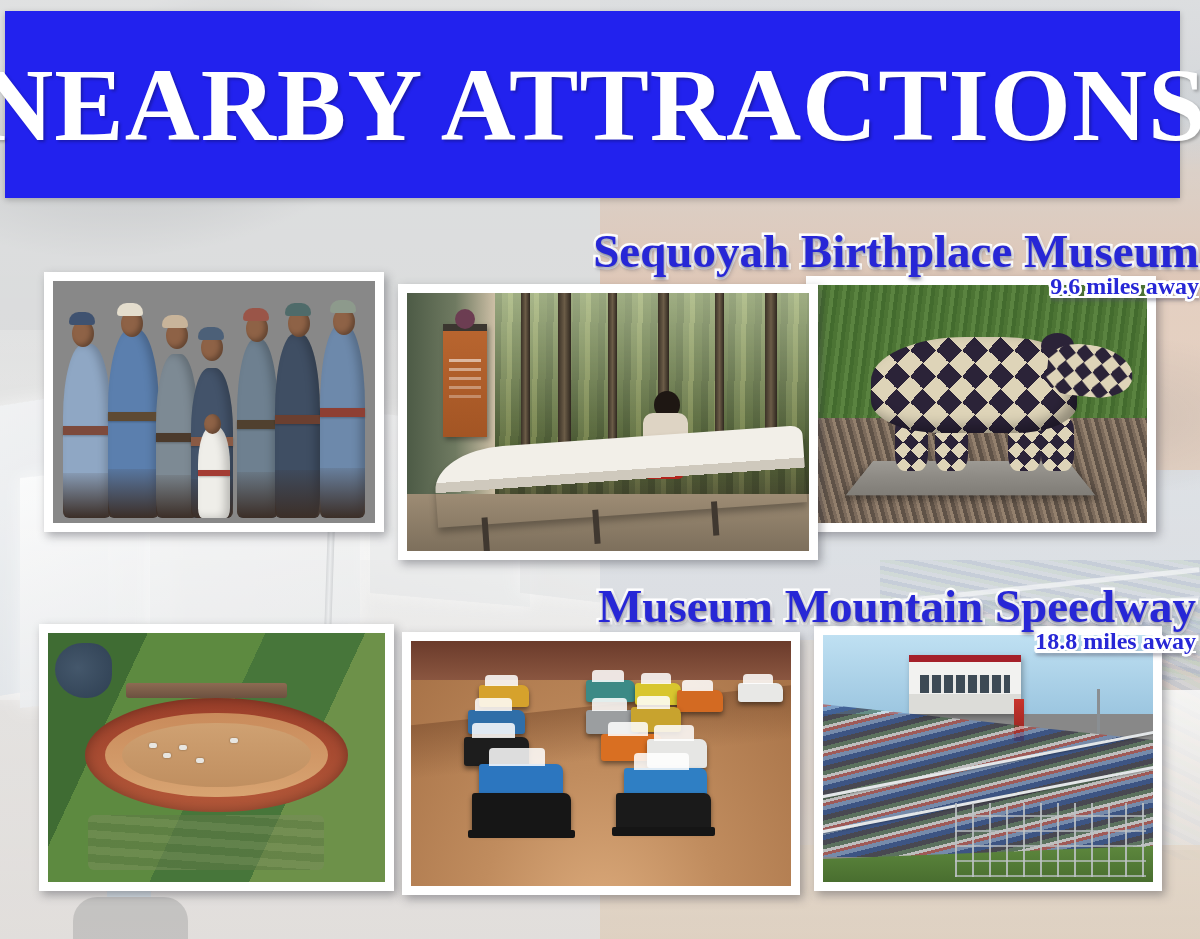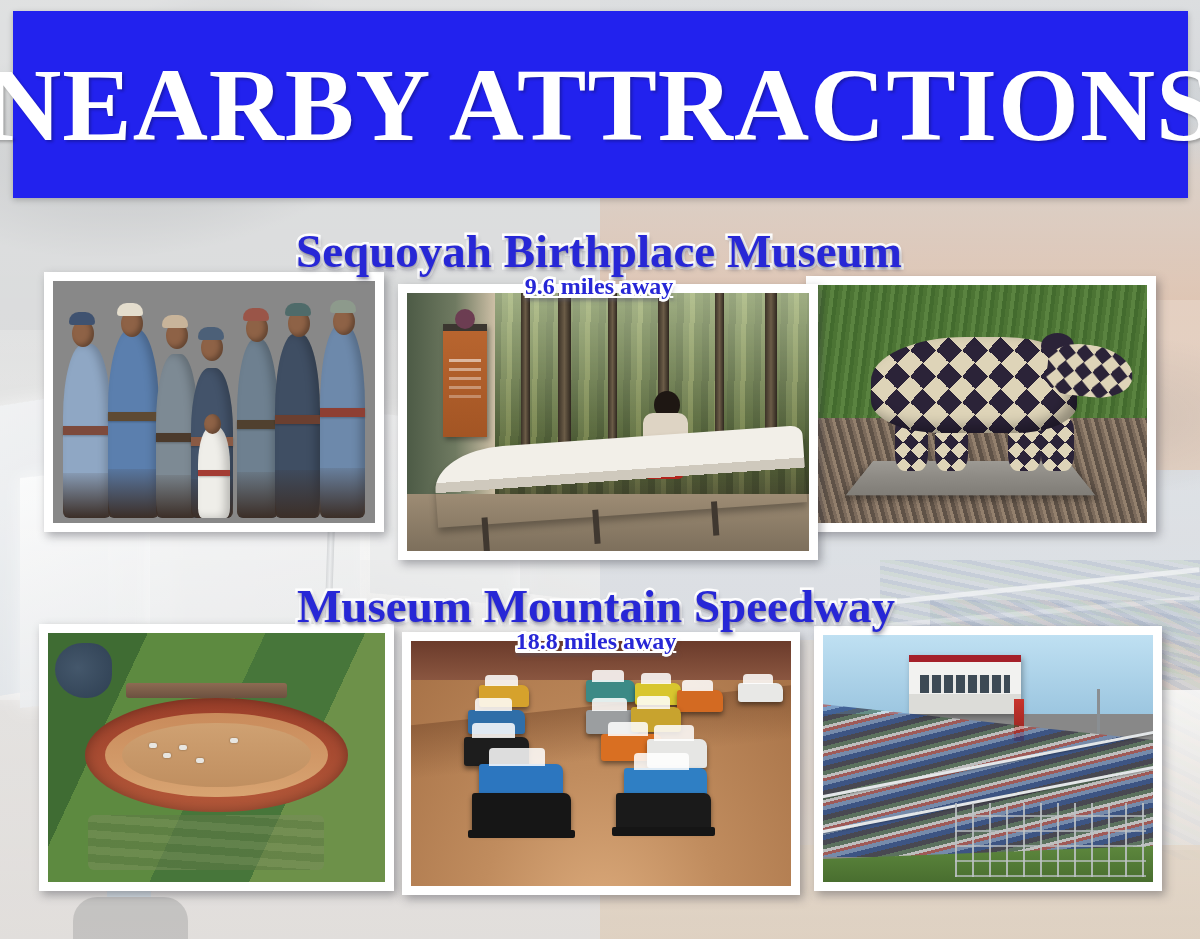--- a/index.html
+++ b/index.html
@@ -125,41 +125,41 @@
   
   .bg-wash {
     position:absolute; inset:0;
     background: linear-gradient(to bottom, rgba(255,255,255,.42), rgba(255,255,255,.30) 45%, rgba(255,255,255,.38));
     pointer-events:none;
   }
 
   
   #title-banner {
     position: absolute;
-    left: 13px; top: 11px;
+    left: 5px; top: 11px;
     width: 1175px; height: 187px;
     background: #2222ee;
     display: flex; align-items: center; justify-content: center;
     box-shadow: 0 2px 6px rgba(0,0,0,.22);
   }
   #title-text {
     color: #ffffff;
     font-family: "Liberation Serif", "DejaVu Serif", serif;
     font-weight: bold;
     font-size: 104px;
     line-height: 1;
     letter-spacing: 1px;
     white-space: nowrap;
     text-shadow: 2px 2px 3px rgba(0,0,0,.25);
   }
 
   
   .section-heading {
     position: absolute;
-    text-align: center;
+    text-align: right;
     z-index: 40;
     pointer-events: none;
   }
   .section-heading .line {
     font-family: "Liberation Serif", "DejaVu Serif", serif;
     font-weight: bold;
     color: #2727d6;
     white-space: nowrap;
     -webkit-text-stroke: 5px #ffffff;
     paint-order: stroke fill;

